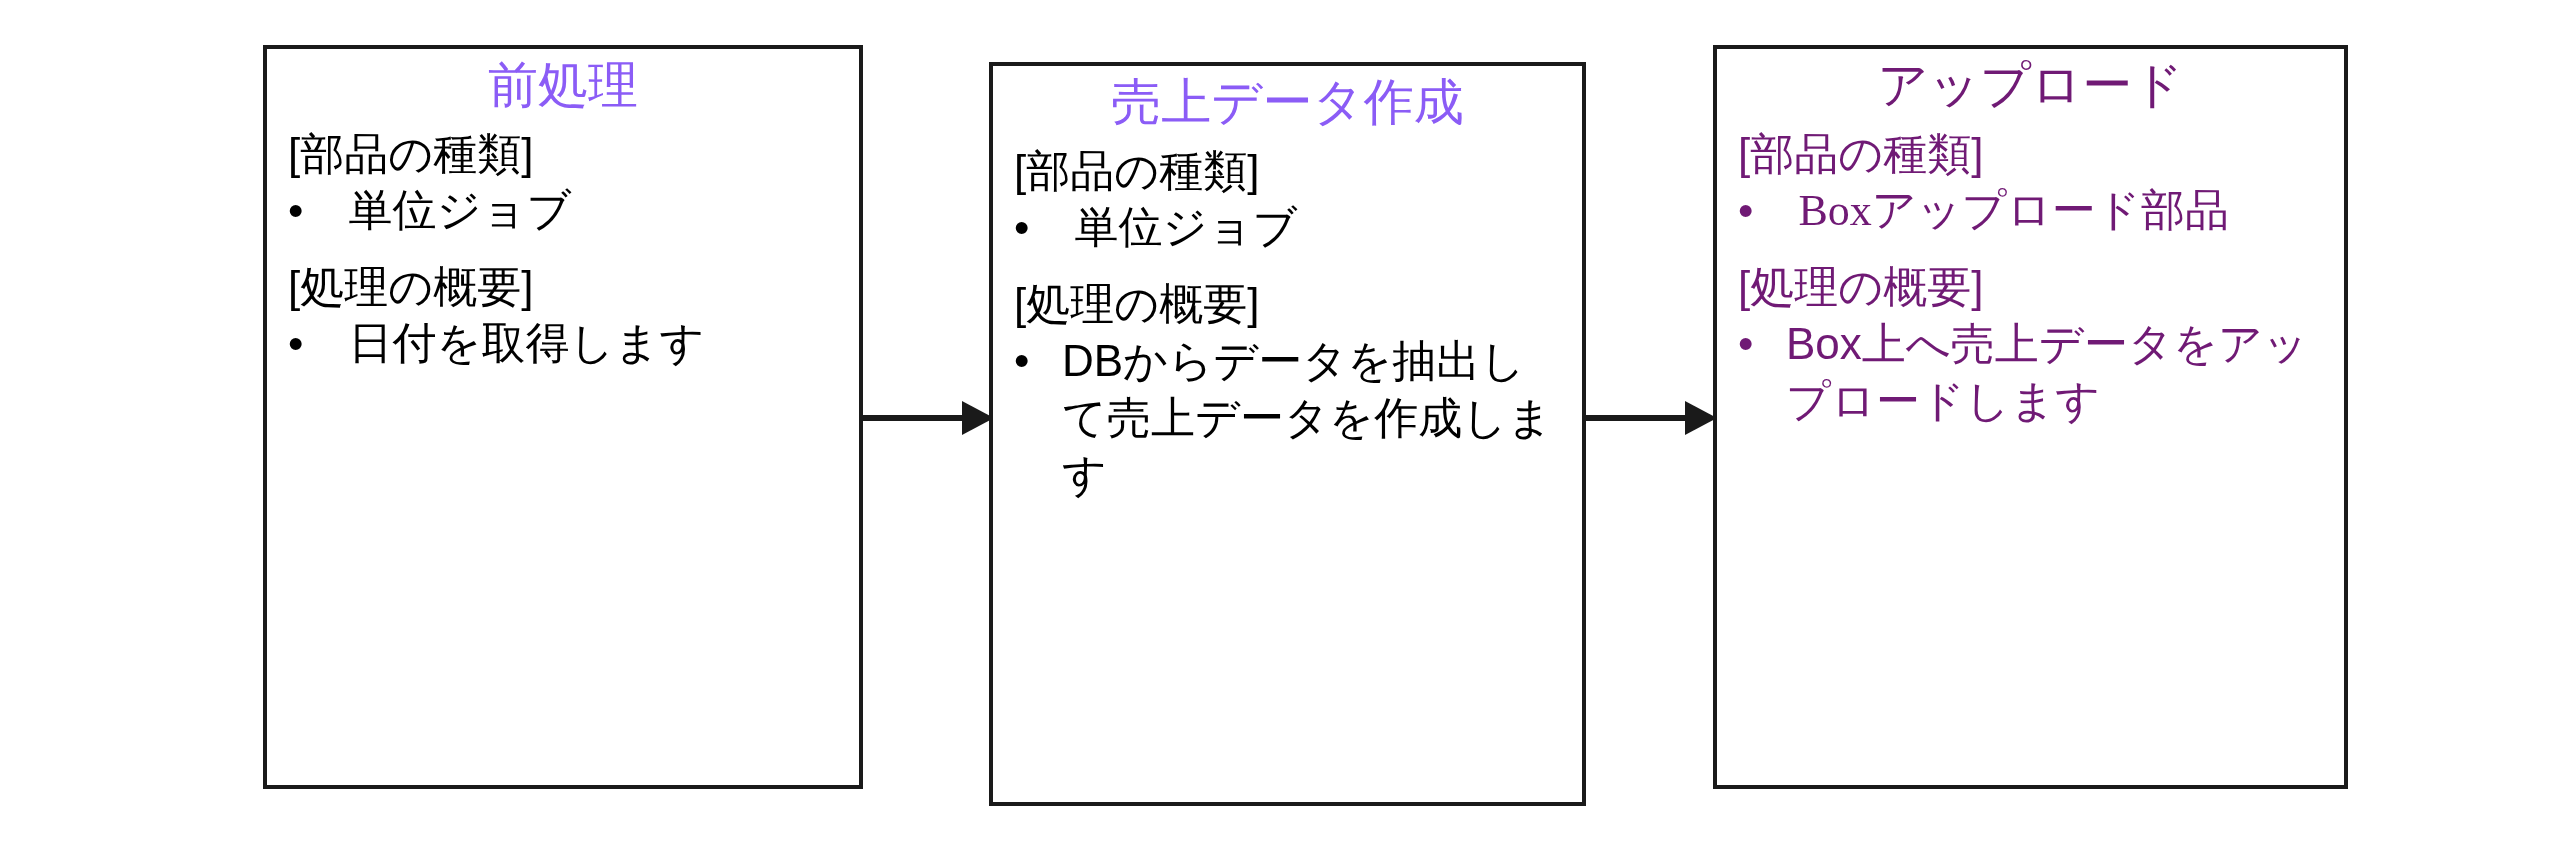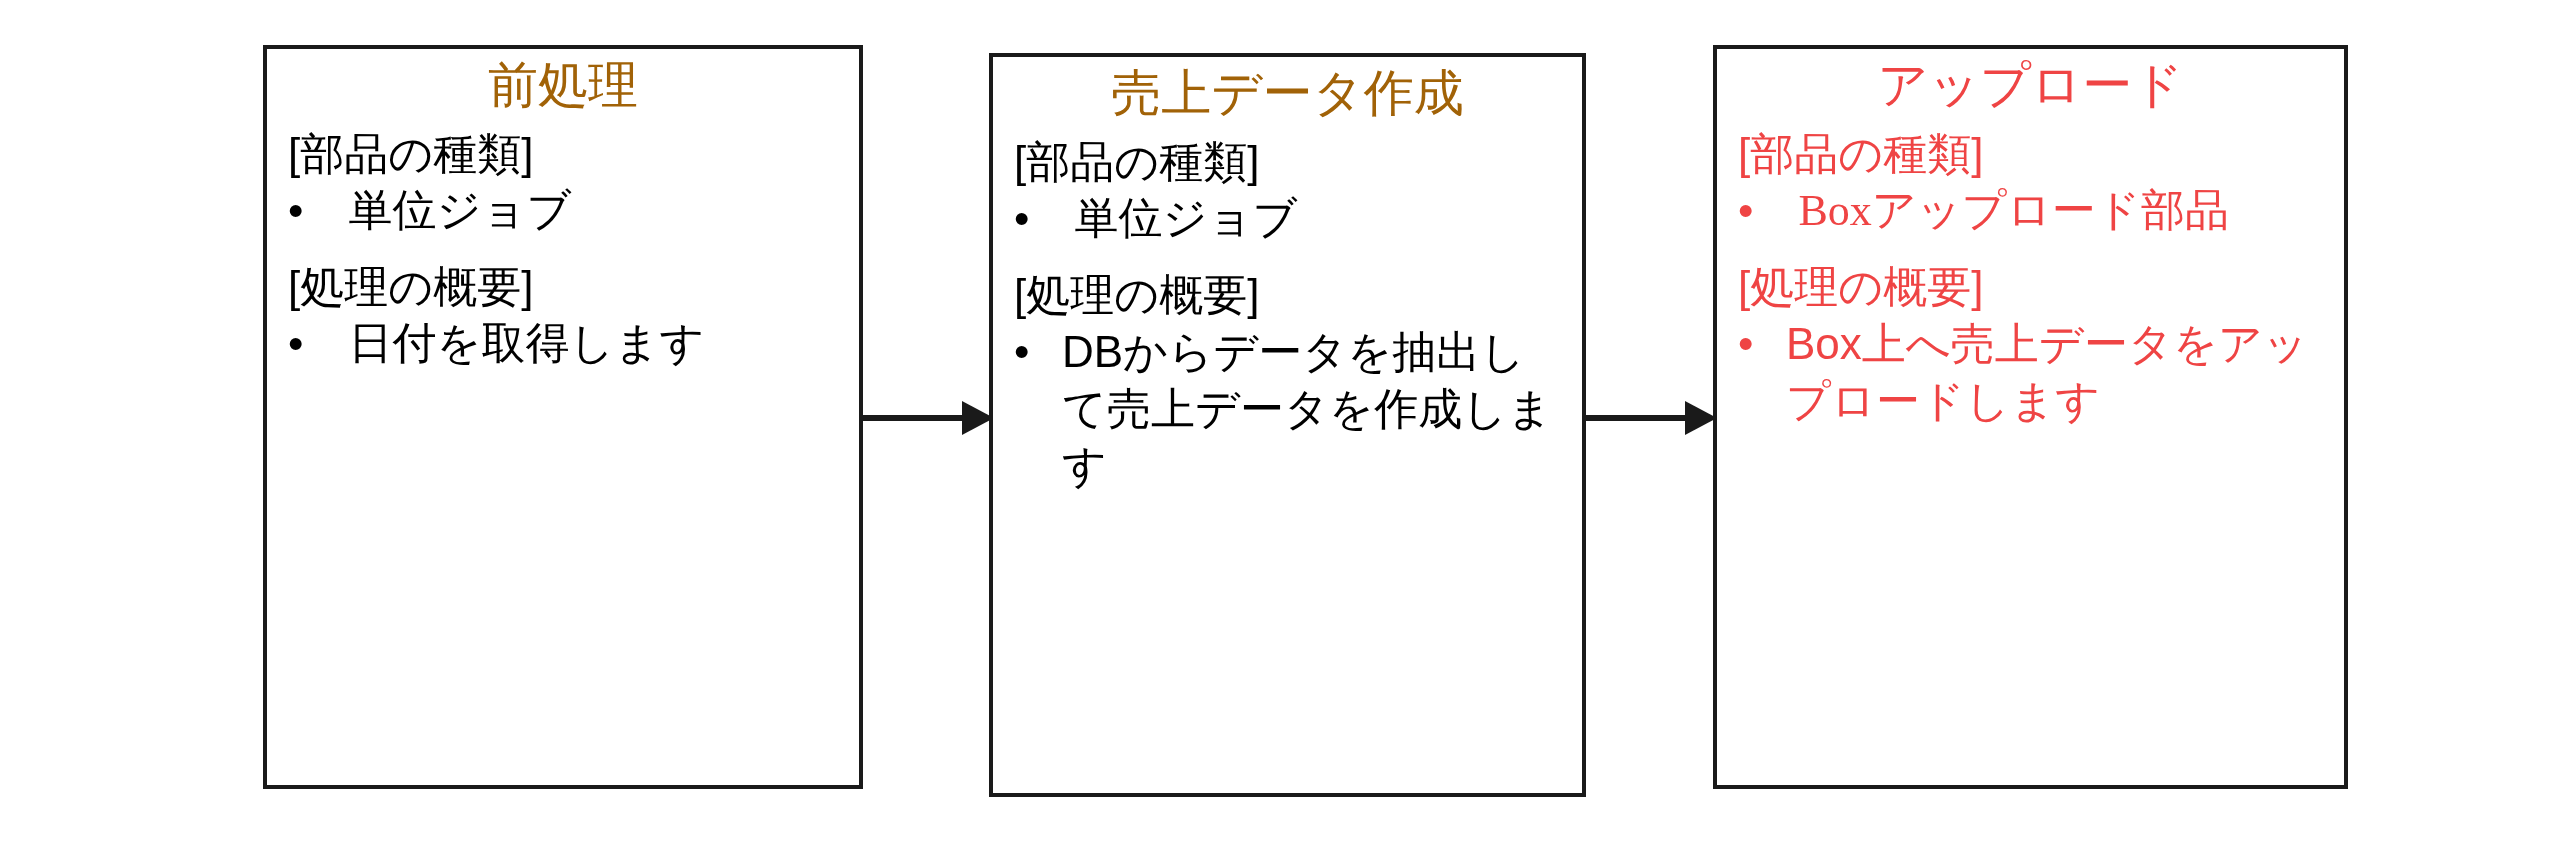--- a/index.html
+++ b/index.html
@@ -18,28 +18,28 @@
   }
 
   
   .proc-box {
     position: absolute;
     box-sizing: border-box;
     background: #ffffff;
     border: 4.4px solid #1a1a1a;
   }
   #box-1 { left: 263px; top: 45px; width: 600px; height: 744px; }
-  #box-2 { left: 989px; top: 53px; width: 597px; height: 744px; }
+  #box-2 { left: 989px; top: 62px; width: 597px; height: 744px; }
   #box-3 { left: 1713px; top: 45px; width: 635px; height: 744px; }
 
   .box-title {
     text-align: center;
     font-size: 50px;
     line-height: 58px;
-    color: #a16207;
+    color: #8b5cf6;
     white-space: nowrap;
     padding-top: 7px;
   }
 
   .box-body {
     padding: 0 12.4px 0 21px;
     font-size: 44px;
     line-height: 57px;
     color: #000000;
   }
@@ -63,21 +63,21 @@
     line-height: 57px;
   }
   .bullet-text {
     flex: 1 1 auto;
     line-height: 57px;
   }
   .bullet-text.extra-pad { padding-left: 12.4px; font-family: Liberation Serif, serif; }
 
   
   #box-3 .box-title,
-  #box-3 .box-body { color: #ef4444; }
+  #box-3 .box-body { color: #701a75; }
 
   
   .arrow {
     position: absolute;
     height: 6.2px;
   }
   .arrow .shaft {
     position: absolute;
     left: 0;
     top: 0;

